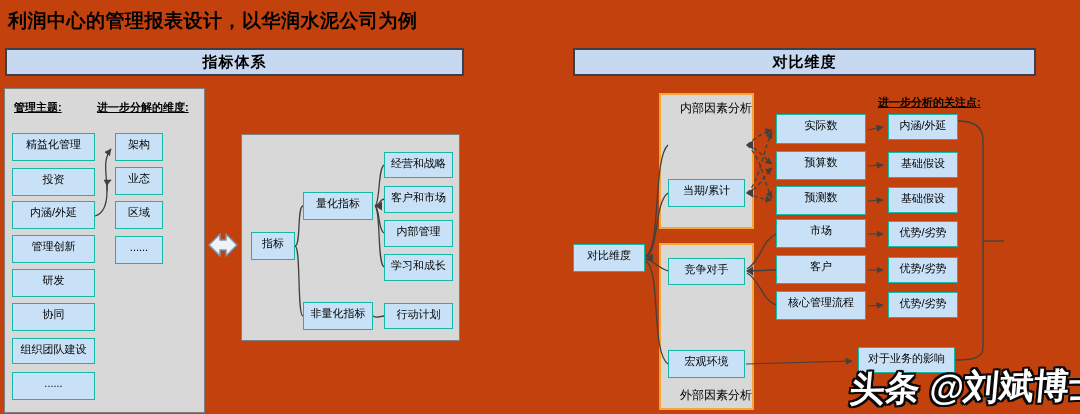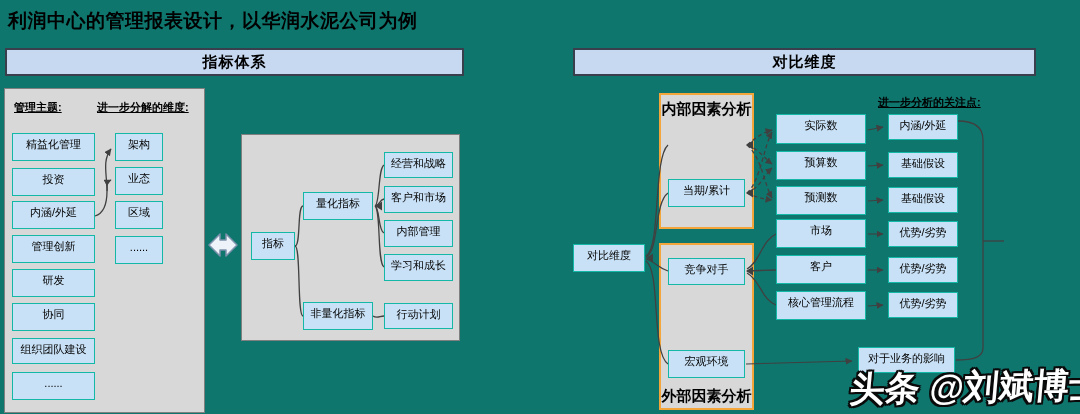--- a/index.html
+++ b/index.html
@@ -1,17 +1,17 @@
 <!DOCTYPE html>
 <html><head>
 <meta charset="utf-8">
 <style>
   html,body{margin:0;padding:0;background:#ffffff;}
   .canvas{
-    position:relative;width:1080px;height:414px;background:#0f766e;overflow:hidden;
+    position:relative;width:1080px;height:414px;background:#c2410c;overflow:hidden;
     font-family:"Liberation Sans","DejaVu Sans",sans-serif;color:#000;
   }
   .title{
     position:absolute;left:8px;top:8px;font-size:19px;font-weight:bold;letter-spacing:0.5px;
   }
   .hdr{
     position:absolute;height:28px;background:#c7d9f0;border:2px solid #3a3f4d;
     display:flex;align-items:center;justify-content:center;
     font-size:15px;font-weight:bold;box-sizing:border-box;letter-spacing:1px;
   }
@@ -21,21 +21,21 @@
   .panel.orange{border:2px solid #f4a63b;}
   .bx{
     position:absolute;background:#c9e1f6;border:1px solid #14b8a6;box-sizing:border-box;
     display:flex;justify-content:center;align-items:flex-start;
     font-size:11px;line-height:1.15;padding-top:4px;text-align:center;
   }
   .lbl{
     position:absolute;font-size:11px;font-weight:600;text-decoration:underline;white-space:nowrap;
   }
   .plbl{
-    position:absolute;font-size:15px;font-weight:bold;text-align:center;white-space:nowrap;
+    position:absolute;font-size:12px;font-weight:normal;text-align:right;white-space:nowrap;
   }
   .overlay{position:absolute;left:0;top:0;pointer-events:none;}
   .watermark{
     position:absolute;left:850px;top:364px;font-size:35px;font-weight:bold;color:#ffffff;
     white-space:nowrap;transform:skewX(-6deg) rotate(-1deg);
     text-shadow:-2px -2px 0 #0a0a0a,2px -2px 0 #0a0a0a,-2px 2px 0 #0a0a0a,2px 2px 0 #0a0a0a,
                 0 -2px 0 #0a0a0a,0 2px 0 #0a0a0a,-2px 0 0 #0a0a0a,2px 0 0 #0a0a0a;
   }
 </style>
 </head>

